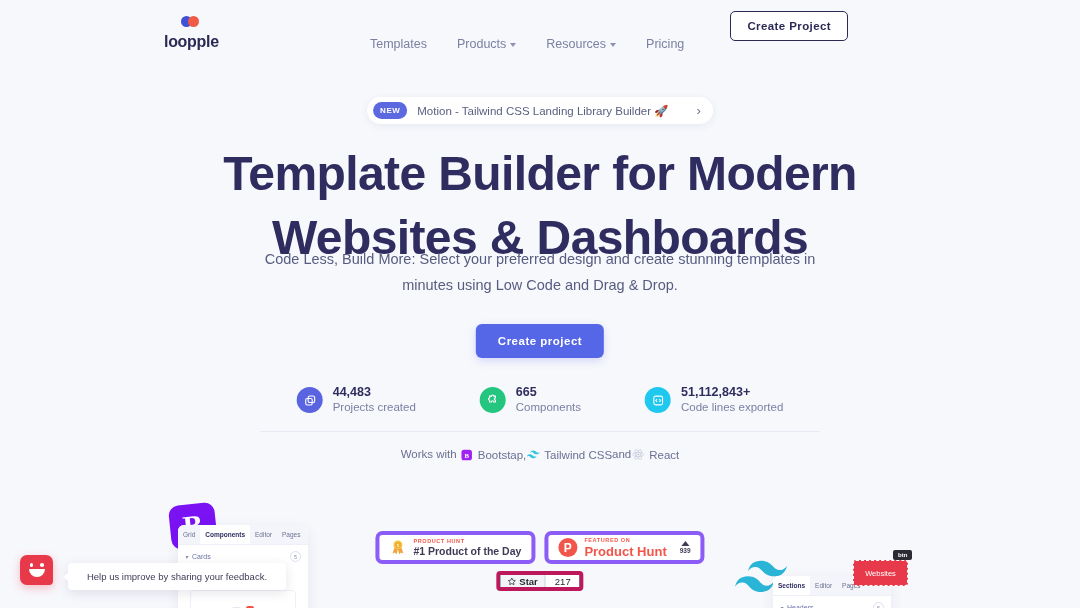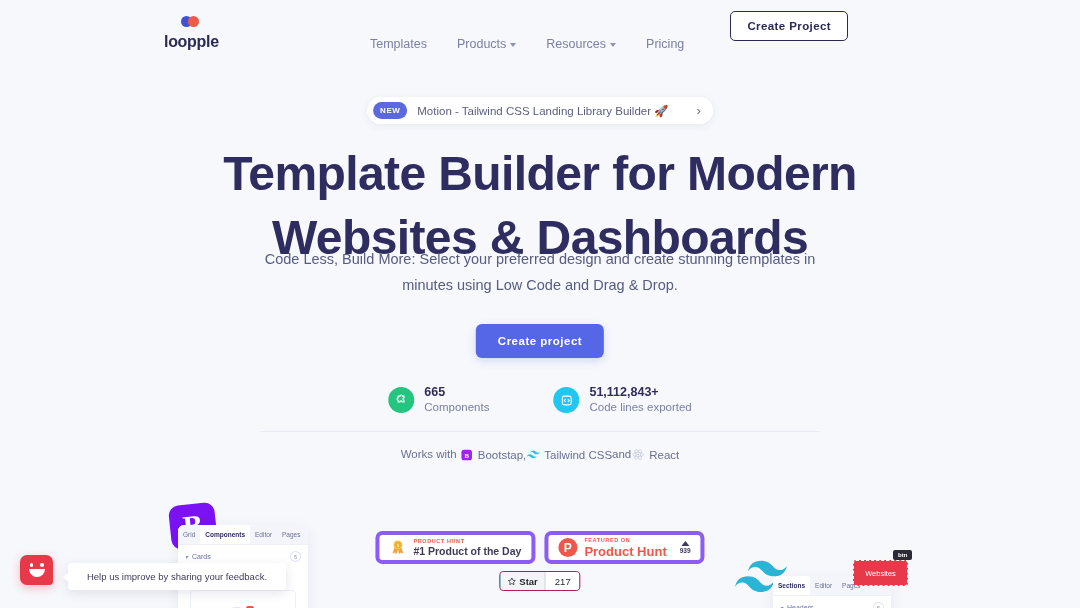--- a/index.html
+++ b/index.html
@@ -146,21 +146,21 @@
     width: 19px; height: 19px; border-radius: 50%; background: #f2564a; color: #fff;
     display: flex; align-items: center; justify-content: center;
     font-size: 12px; font-weight: bold; flex: 0 0 auto;
   }
   .ph-votes { display: flex; flex-direction: column; align-items: center; margin-left: 6px; }
   .ph-arrow { width: 0; height: 0; border-left: 4px solid transparent; border-right: 4px solid transparent; border-bottom: 5px solid #3e3b57; }
   .ph-count { font-size: 6.5px; font-weight: bold; color: #3e3b57; line-height: 9px; }
 
   .star-row {
     position: absolute; top: 571px; left: 50%; transform: translateX(-50%);
-    display: flex; align-items: stretch; border: 1px solid #be185d; border-radius: 4px;
+    display: flex; align-items: stretch; border: 4px solid #be185d; border-radius: 4px;
     overflow: hidden; background: #14b8a6; height: 20px; cursor: pointer;
   }
   .star-btn {
     display: flex; align-items: center; gap: 3px;
     background: #f3f4f7; padding: 0 7px; font-size: 9.5px; font-weight: bold; color: #24292f;
     border-right: 1px solid #d5d9e4;
   }
   .star-count { display: flex; align-items: center; padding: 0 9px; font-size: 9.5px; color: #24292f; background: #fff; }
 
   
@@ -294,20 +294,32 @@
   </div>
 
   <h1 class="hero-title">Template Builder for Modern Websites &amp; Dashboards</h1>
   <p class="hero-sub">Code Less, Build More: Select your preferred design and create stunning templates in minutes using Low Code and Drag &amp; Drop.</p>
 
   <div class="cta-row">
     <button class="btn-primary">Create project</button>
   </div>
 
   <div class="stats">
+    <div class="stat">
+      <span class="stat-icon" style="background:#5a63e0">
+        <svg width="13" height="13" viewBox="0 0 16 16" fill="none" stroke="#ffffff" stroke-width="1.4">
+          <rect x="5.5" y="2.5" width="8" height="8" rx="2"></rect>
+            <rect x="2.5" y="5.5" width="8" height="8" rx="2"></rect>
+        </svg>
+      </span>
+      <span>
+        <div class="stat-value">44,483</div>
+        <div class="stat-label">Projects created</div>
+      </span>
+    </div>
     <div class="stat">
       <span class="stat-icon" style="background:#23c57f">
         <svg width="13" height="13" viewBox="0 0 16 16" fill="none" stroke="#ffffff" stroke-width="1.3">
           <path d="M6 2.6a1.4 1.4 0 0 1 2.8 0h2v2.2a1.4 1.4 0 0 0 0 2.8v2.2H8.6a1.4 1.4 0 0 0-2.8 0H3.6V7.6a1.4 1.4 0 0 1 0-2.8V2.6z"></path>
         </svg>
       </span>
       <span>
         <div class="stat-value">665</div>
         <div class="stat-label">Components</div>
       </span>

